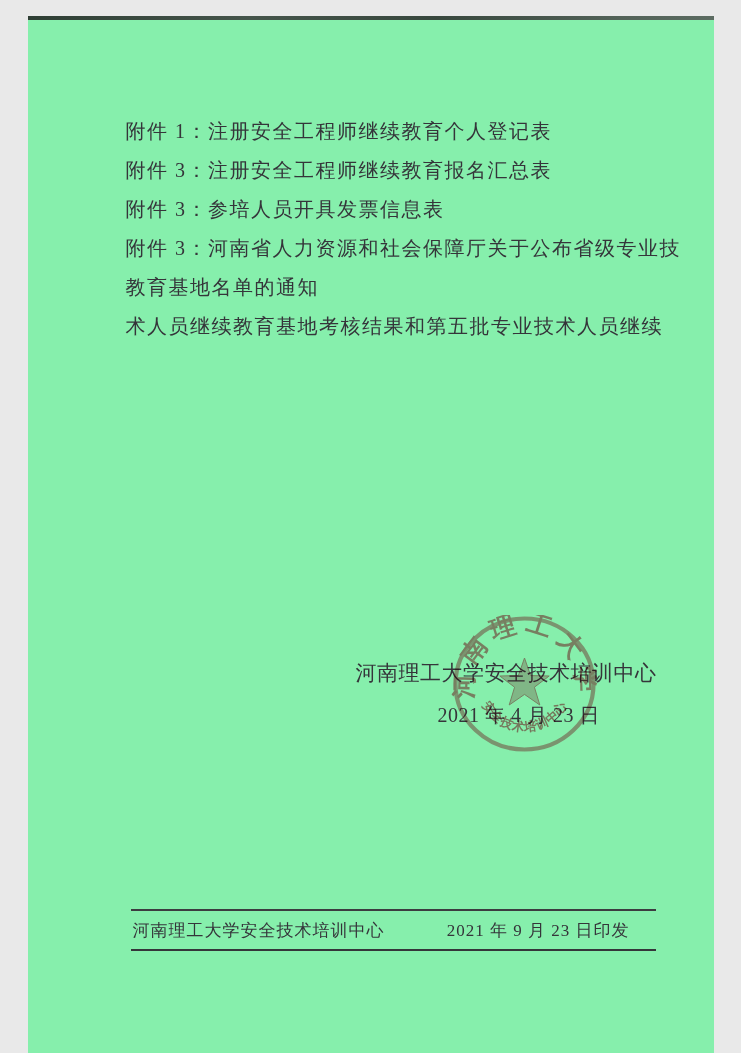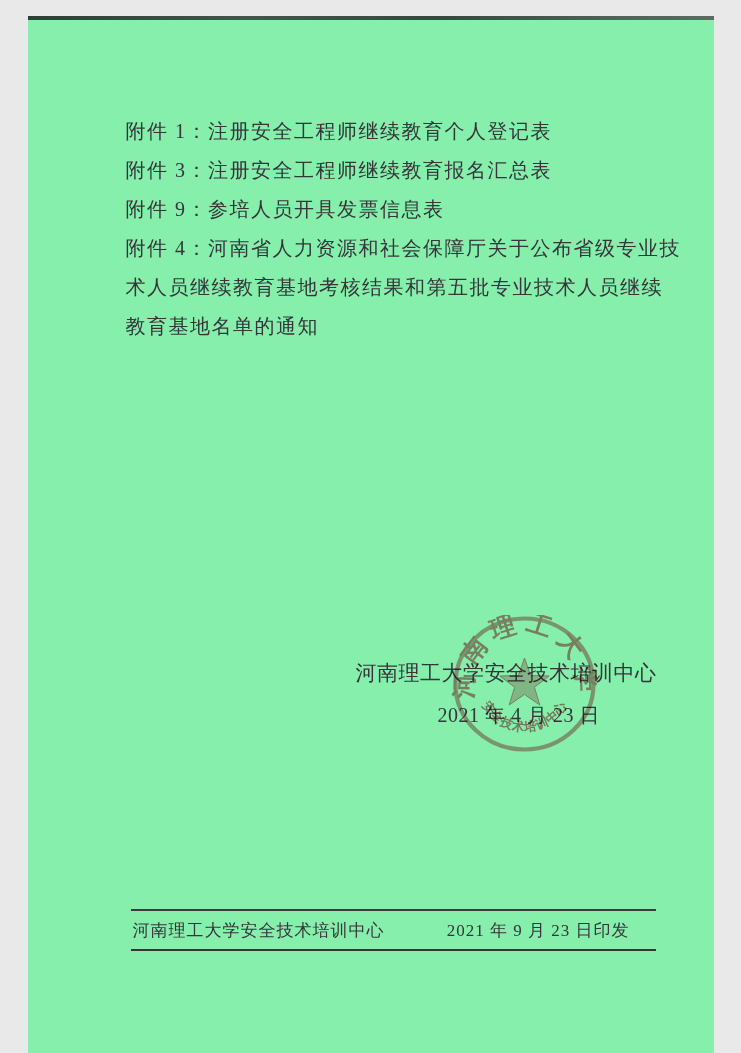--- a/index.html
+++ b/index.html
@@ -103,24 +103,24 @@
 </head>
 <body>
 
 <div class="page">
 
   <div class="scan-strip"></div>
 
   <div class="attachments">
     <p>附件 1：注册安全工程师继续教育个人登记表</p>
     <p>附件 3：注册安全工程师继续教育报名汇总表</p>
-    <p>附件 9：参培人员开具发票信息表</p>
-    <p>附件 4：河南省人力资源和社会保障厅关于公布省级专业技</p>
+    <p>附件 3：参培人员开具发票信息表</p>
+    <p>附件 3：河南省人力资源和社会保障厅关于公布省级专业技</p>
+    <p>教育基地名单的通知</p>
     <p>术人员继续教育基地考核结果和第五批专业技术人员继续</p>
-    <p>教育基地名单的通知</p>
   </div>
 
   <div class="sig-org">河南理工大学安全技术培训中心</div>
   <div class="sig-date">2021 年 4 月 23 日</div>
 
   <svg class="seal" viewBox="0 0 147 139" xmlns="http://www.w3.org/2000/svg" aria-hidden="true">
     <defs>
       <path id="sealTopArc" d="M 24.6,86.8 A 52,52 0 1 1 122.4,86.8" fill="none"></path>
       <path id="sealBottomArc" d="M 32.8,92.5 A 47,47 0 0 0 114.2,92.5" fill="none"></path>
     </defs>

